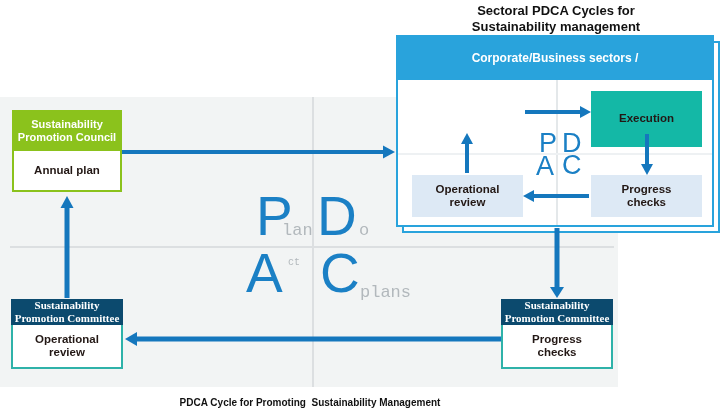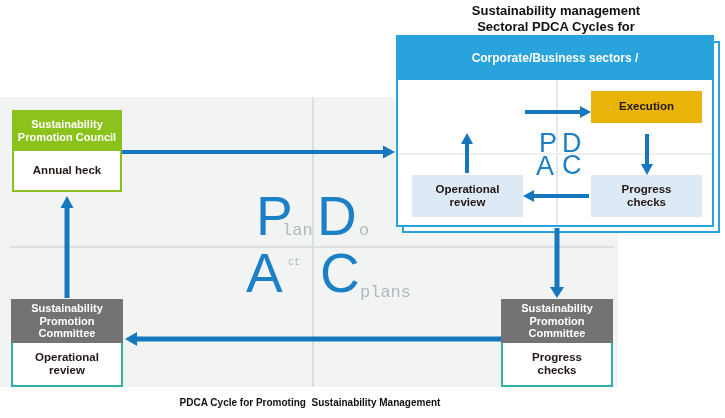--- a/index.html
+++ b/index.html
@@ -38,40 +38,40 @@
   .org-box{width:110px;box-sizing:border-box;}
   .org-header{display:flex;align-items:center;justify-content:center;
     text-align:center;color:#fff;font-weight:bold;font-size:11px;line-height:1.15;
     box-sizing:border-box;padding:2px;}
   .org-body{background:#fff;display:flex;align-items:center;justify-content:center;
     text-align:center;font-weight:bold;font-size:11.5px;line-height:1.15;color:#231815;
     box-sizing:border-box;}
   .council{left:12px;top:110px;}
   .council .org-header{background:#8bc21c;height:41px;}
   .council .org-body{border:2px solid #8bc21c;border-top:none;height:41px;padding:0 10px;}
-  .committee .org-header{background:#737373;height:44px;}
+  .committee .org-header{background:#0c4a6e;height:26px;font-family:Liberation Serif, serif;}
   .committee .org-body{border:2px solid #2eb2a9;border-top:none;height:44px;padding:0 16px;}
   .committee-left{left:11px;top:299px;width:112px;}
   .committee-right{left:501px;top:299px;width:112px;}
 
   
   .panel-sheet{left:402px;top:41px;width:318px;height:192px;background:#fff;
     border:2px solid #29a3dc;box-sizing:border-box;z-index:2;}
   .panel{left:396px;top:35px;width:318px;height:192px;background:#fff;
     border:2px solid #29a3dc;box-sizing:border-box;z-index:3;}
   .panel-header{position:absolute;left:0;top:0;width:314px;height:43px;background:#29a3dc;
     color:#fff;font-weight:bold;font-size:12px;line-height:1.3;text-align:center;
     display:flex;flex-direction:column;align-items:center;justify-content:center;}
   .panel-div-v{position:absolute;left:158px;top:43px;width:2px;height:145px;background:#e4e8ea;}
   .panel-div-h{position:absolute;left:0;top:116px;width:314px;height:2px;background:#eef1f3;}
   .mini-box{position:absolute;width:111px;display:flex;align-items:center;justify-content:center;
     text-align:center;font-weight:bold;font-size:11.5px;line-height:1.15;color:#231815;
     box-sizing:border-box;}
   .mini-plan{left:14px;top:53px;height:43px;background:#a5c9e8;padding:0 8px;}
-  .mini-do{left:193px;top:54px;height:32px;background:#eab308;padding:0 8px;}
+  .mini-do{left:193px;top:54px;height:56px;background:#14b8a6;padding:0 8px;}
   .mini-act{left:14px;top:138px;height:42px;background:#dde9f5;padding:0 14px;}
   .mini-check{left:193px;top:138px;height:42px;background:#dde9f5;padding:0 14px;}
   .mini-letter{position:absolute;color:#1b80c5;font-size:27px;line-height:1;font-weight:400;}
   .ml-p{left:141px;top:93px;}
   .ml-d{left:164px;top:93px;}
   .ml-a{left:138px;top:116px;}
   .ml-c{left:164px;top:115px;}
 
   
   .arrows{left:0;top:0;width:725px;height:418px;z-index:4;pointer-events:none;}
@@ -89,29 +89,29 @@
 <div class="abs big-letter bl-p z1">P</div>
 <div class="abs small-letter sl-lan z1">lan</div>
 <div class="abs big-letter bl-d z1">D</div>
 <div class="abs small-letter sl-o z1">o</div>
 <div class="abs big-letter bl-a z1">A</div>
 <div class="abs small-letter sl-ct z1">ct</div>
 <div class="abs big-letter bl-c z1">C</div>
 <div class="abs small-letter sl-heck z1">plans</div>
 
 <div class="abs top-title z3">
+  <div>Sectoral PDCA Cycles for</div>
   <div>Sustainability management</div>
-  <div>Sectoral PDCA Cycles for</div>
 </div>
 
 <div class="abs caption z3">PDCA Cycle for Promoting  Sustainability Management</div>
 
 <div class="abs org-box council z3">
   <div class="org-header">Sustainability Promotion Council</div>
-  <div class="org-body">Annual heck</div>
+  <div class="org-body">Annual plan</div>
 </div>
 
 <div class="abs org-box committee committee-left z3">
   <div class="org-header">Sustainability Promotion Committee</div>
   <div class="org-body">Operational review</div>
 </div>
 
 <div class="abs org-box committee committee-right z3">
   <div class="org-header">Sustainability Promotion Committee</div>
   <div class="org-body">Progress checks</div>

